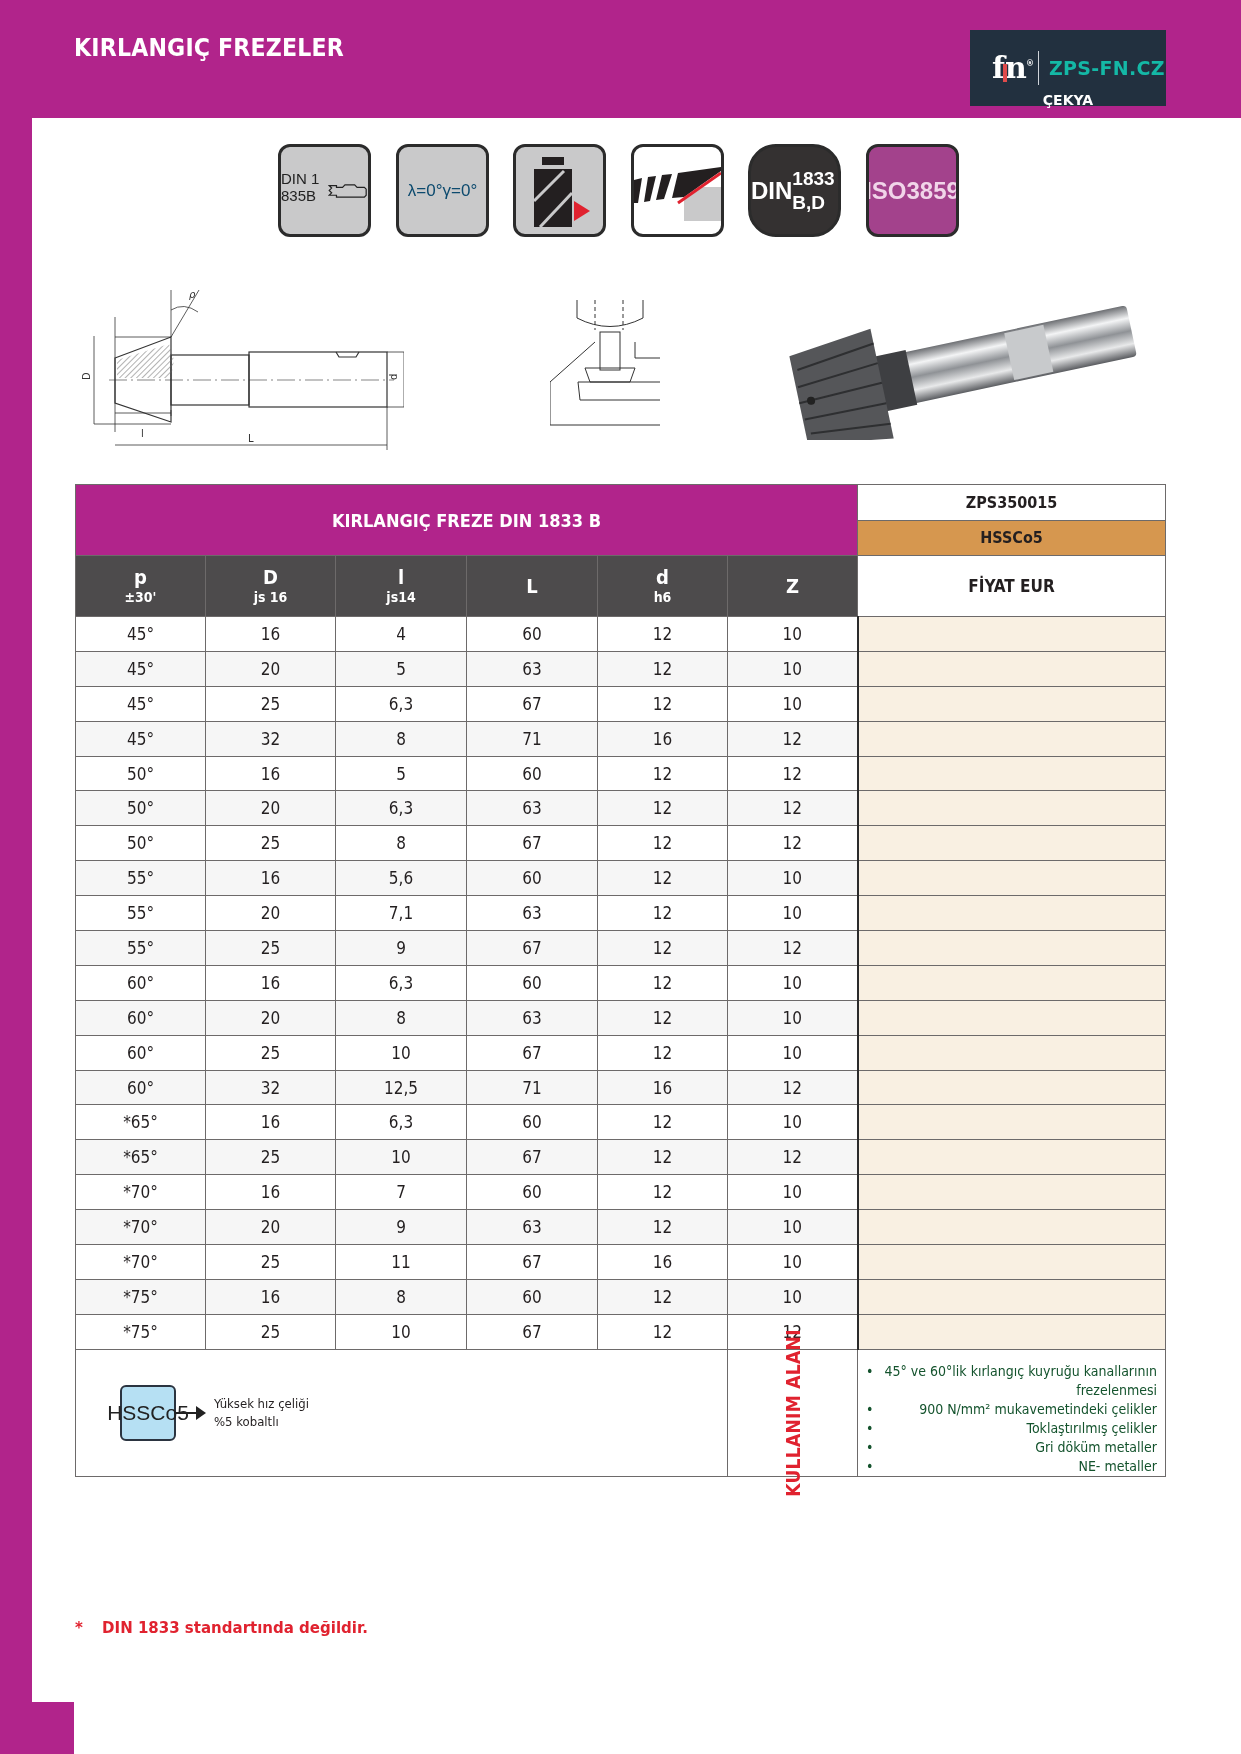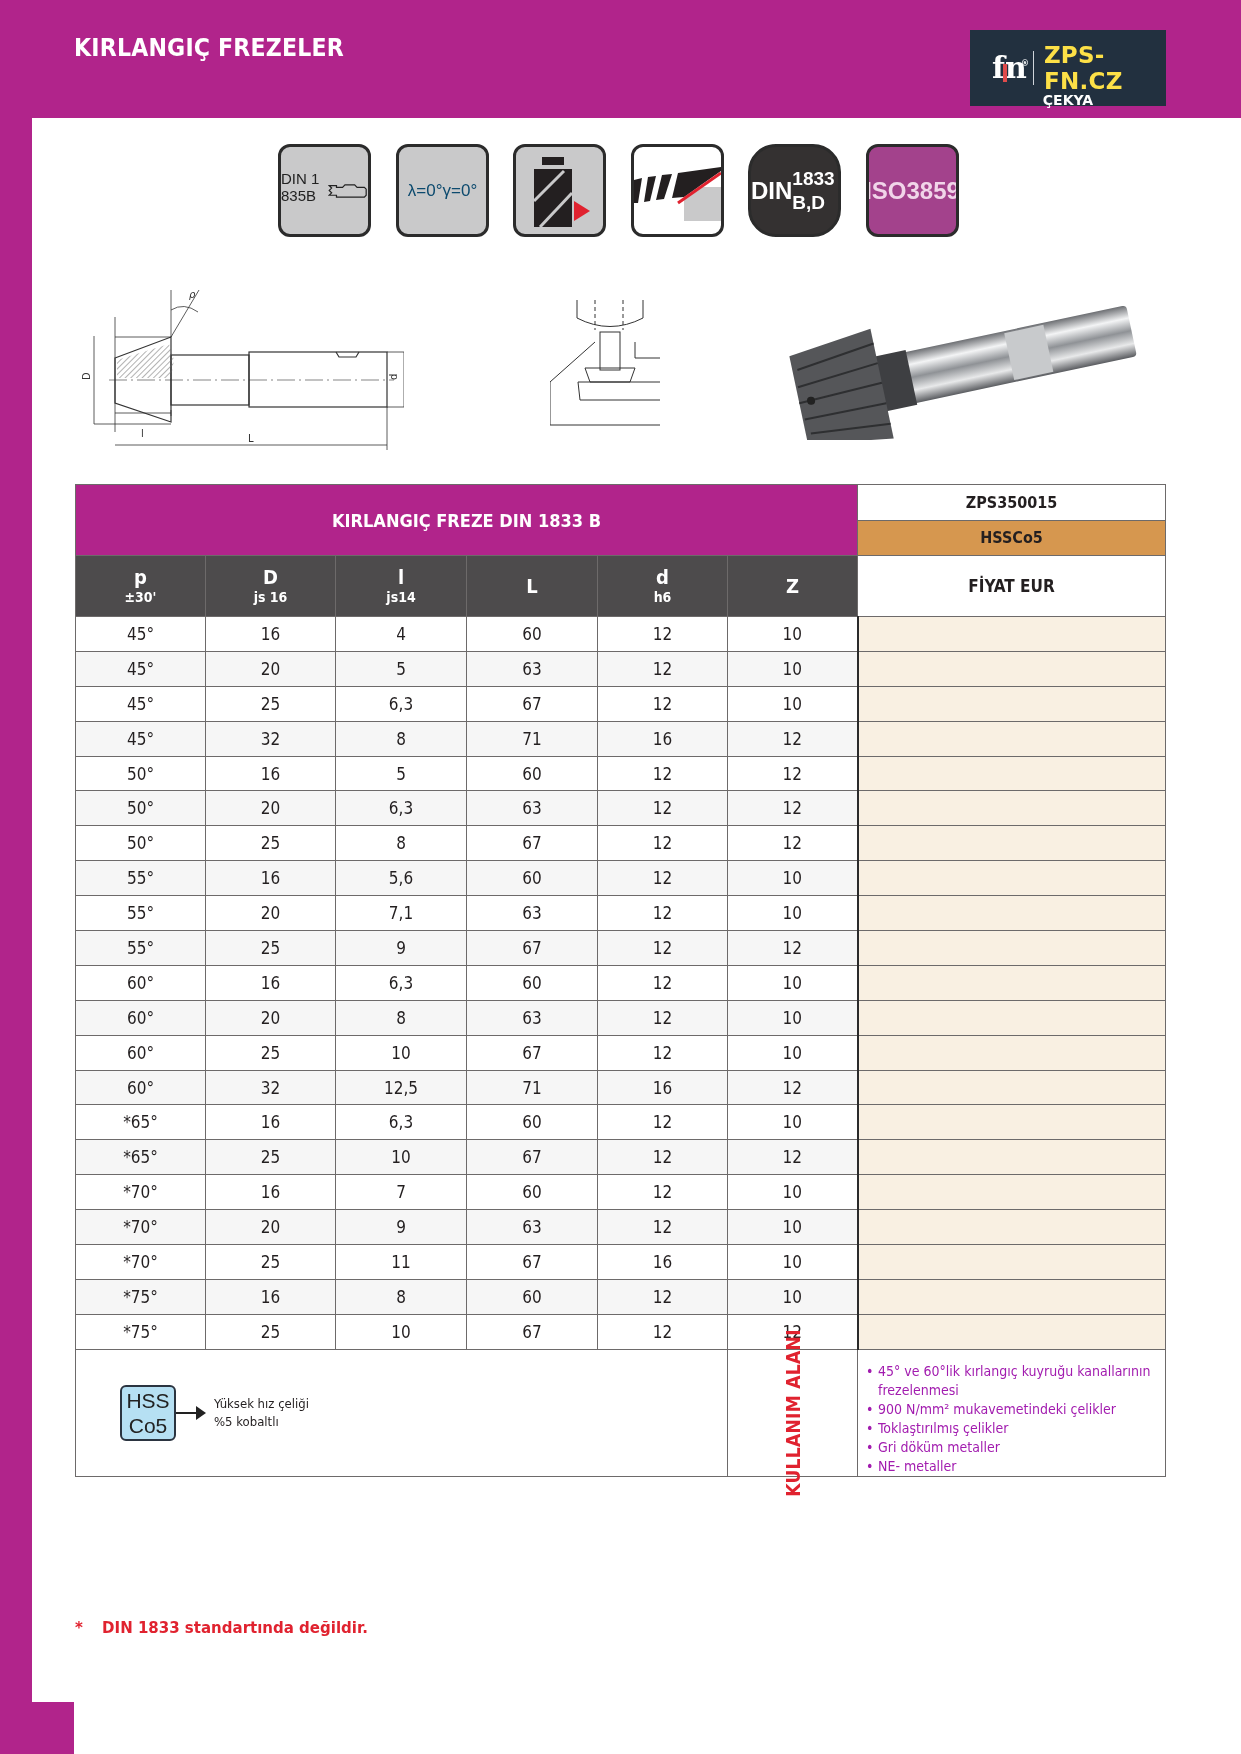--- a/index.html
+++ b/index.html
@@ -33,21 +33,21 @@
   }
   .logo-mark {
     position: relative; width: 40px; height: 36px; margin-left: 22px;
     color: #fff; font-family: "DejaVu Serif", serif; font-weight: bold; font-size: 30px; line-height: 36px;
   }
   .logo-mark .bar {
     position: absolute; left: 11px; top: 14px; width: 4px; height: 18px; background: #e04b4b;
   }
   .logo-mark .reg { position: absolute; right: -2px; top: -4px; font-size: 8px; font-family: "DejaVu Sans", sans-serif; }
   .logo-sep { width: 1px; height: 34px; background: #cfd4da; margin: 0 10px 0 6px; }
-  .logo-text { color: #fde047; font-weight: bold; font-size: 23px; letter-spacing: 0.3px; }
+  .logo-text { color: #14b8a6; font-weight: bold; font-size: 19px; letter-spacing: 0.3px; }
   .country {
     position: absolute; left: 970px; top: 92px; width: 196px; text-align: center;
     color: #fff; font-weight: bold; font-size: 14px;
   }
 
   
   .icon-tile {
     position: absolute; top: 144px; width: 93px; height: 93px; box-sizing: border-box;
     border: 3px solid #2b2b2b; border-radius: 12px; background: #c9c9ca;
     display: flex; flex-direction: row; align-items: center; justify-content: center;
@@ -95,35 +95,35 @@
   .price-head { background: #fff; color: #231f20; font-weight: bold; font-size: 17px; }
   .spec-table tbody td { height: 33.9px; font-size: 17px; color: #231f20; }
   .spec-table tbody tr:nth-child(odd) td { background: #ffffff; }
   .spec-table tbody tr:nth-child(even) td { background: #f6f6f6; }
   .spec-table tbody td.price { background: #f9f0e2 !important; border-left: 2px solid #2b2b2b; }
   .footer-row td { background: #fff; height: 240px; }
   .legend-wrap { display: flex; align-items: center; padding-left: 44px; text-align: left; }
   .hss-badge {
     width: 56px; height: 56px; box-sizing: border-box; border: 2px solid #2b3440; border-radius: 6px;
     background: #b6e0f3; font-family: "Liberation Sans", sans-serif; font-size: 21px; line-height: 25px;
-    display: flex; flex-direction: column; align-items: center; justify-content: center; color: #222;
+    display: flex; flex-direction: row; align-items: center; justify-content: center; color: #222;
   }
   .arrow { width: 22px; height: 2px; background: #222; position: relative; margin: 0 4px 0 0; }
   .arrow::after {
     content: ""; position: absolute; right: -8px; top: -6px;
     border-left: 10px solid #222; border-top: 7px solid transparent; border-bottom: 7px solid transparent;
   }
   .legend-text { margin-left: 12px; font-size: 13px; line-height: 18px; color: #231f20; }
   .usage-label-cell { position: relative; }
   .usage-label {
     position: absolute; left: 50%; top: 50%; transform: translate(-50%, -50%) rotate(-90deg);
     color: #e0222f; font-weight: bold; font-size: 19px; white-space: nowrap; letter-spacing: 0.3px;
   }
   .usage-list-cell { text-align: left !important; vertical-align: top !important; padding: 12px 8px 0 8px !important; }
-  .usage-list { list-style: none; margin: 0; padding: 0; font-size: 14px; line-height: 19px; color: #a21caf; }
+  .usage-list { list-style: none; margin: 0; padding: 0; font-size: 14px; line-height: 19px; color: #14532d; text-align: right; }
   .usage-list li { position: relative; padding-left: 12px; }
   .usage-list li::before { content: "•"; position: absolute; left: 0; }
   .footnote {
     position: absolute; left: 75px; top: 1619px; color: #e0222f; font-weight: bold; font-size: 15px;
   }
   .footnote .star { margin-right: 14px; }
 </style>
 </head>
 <body>
 

